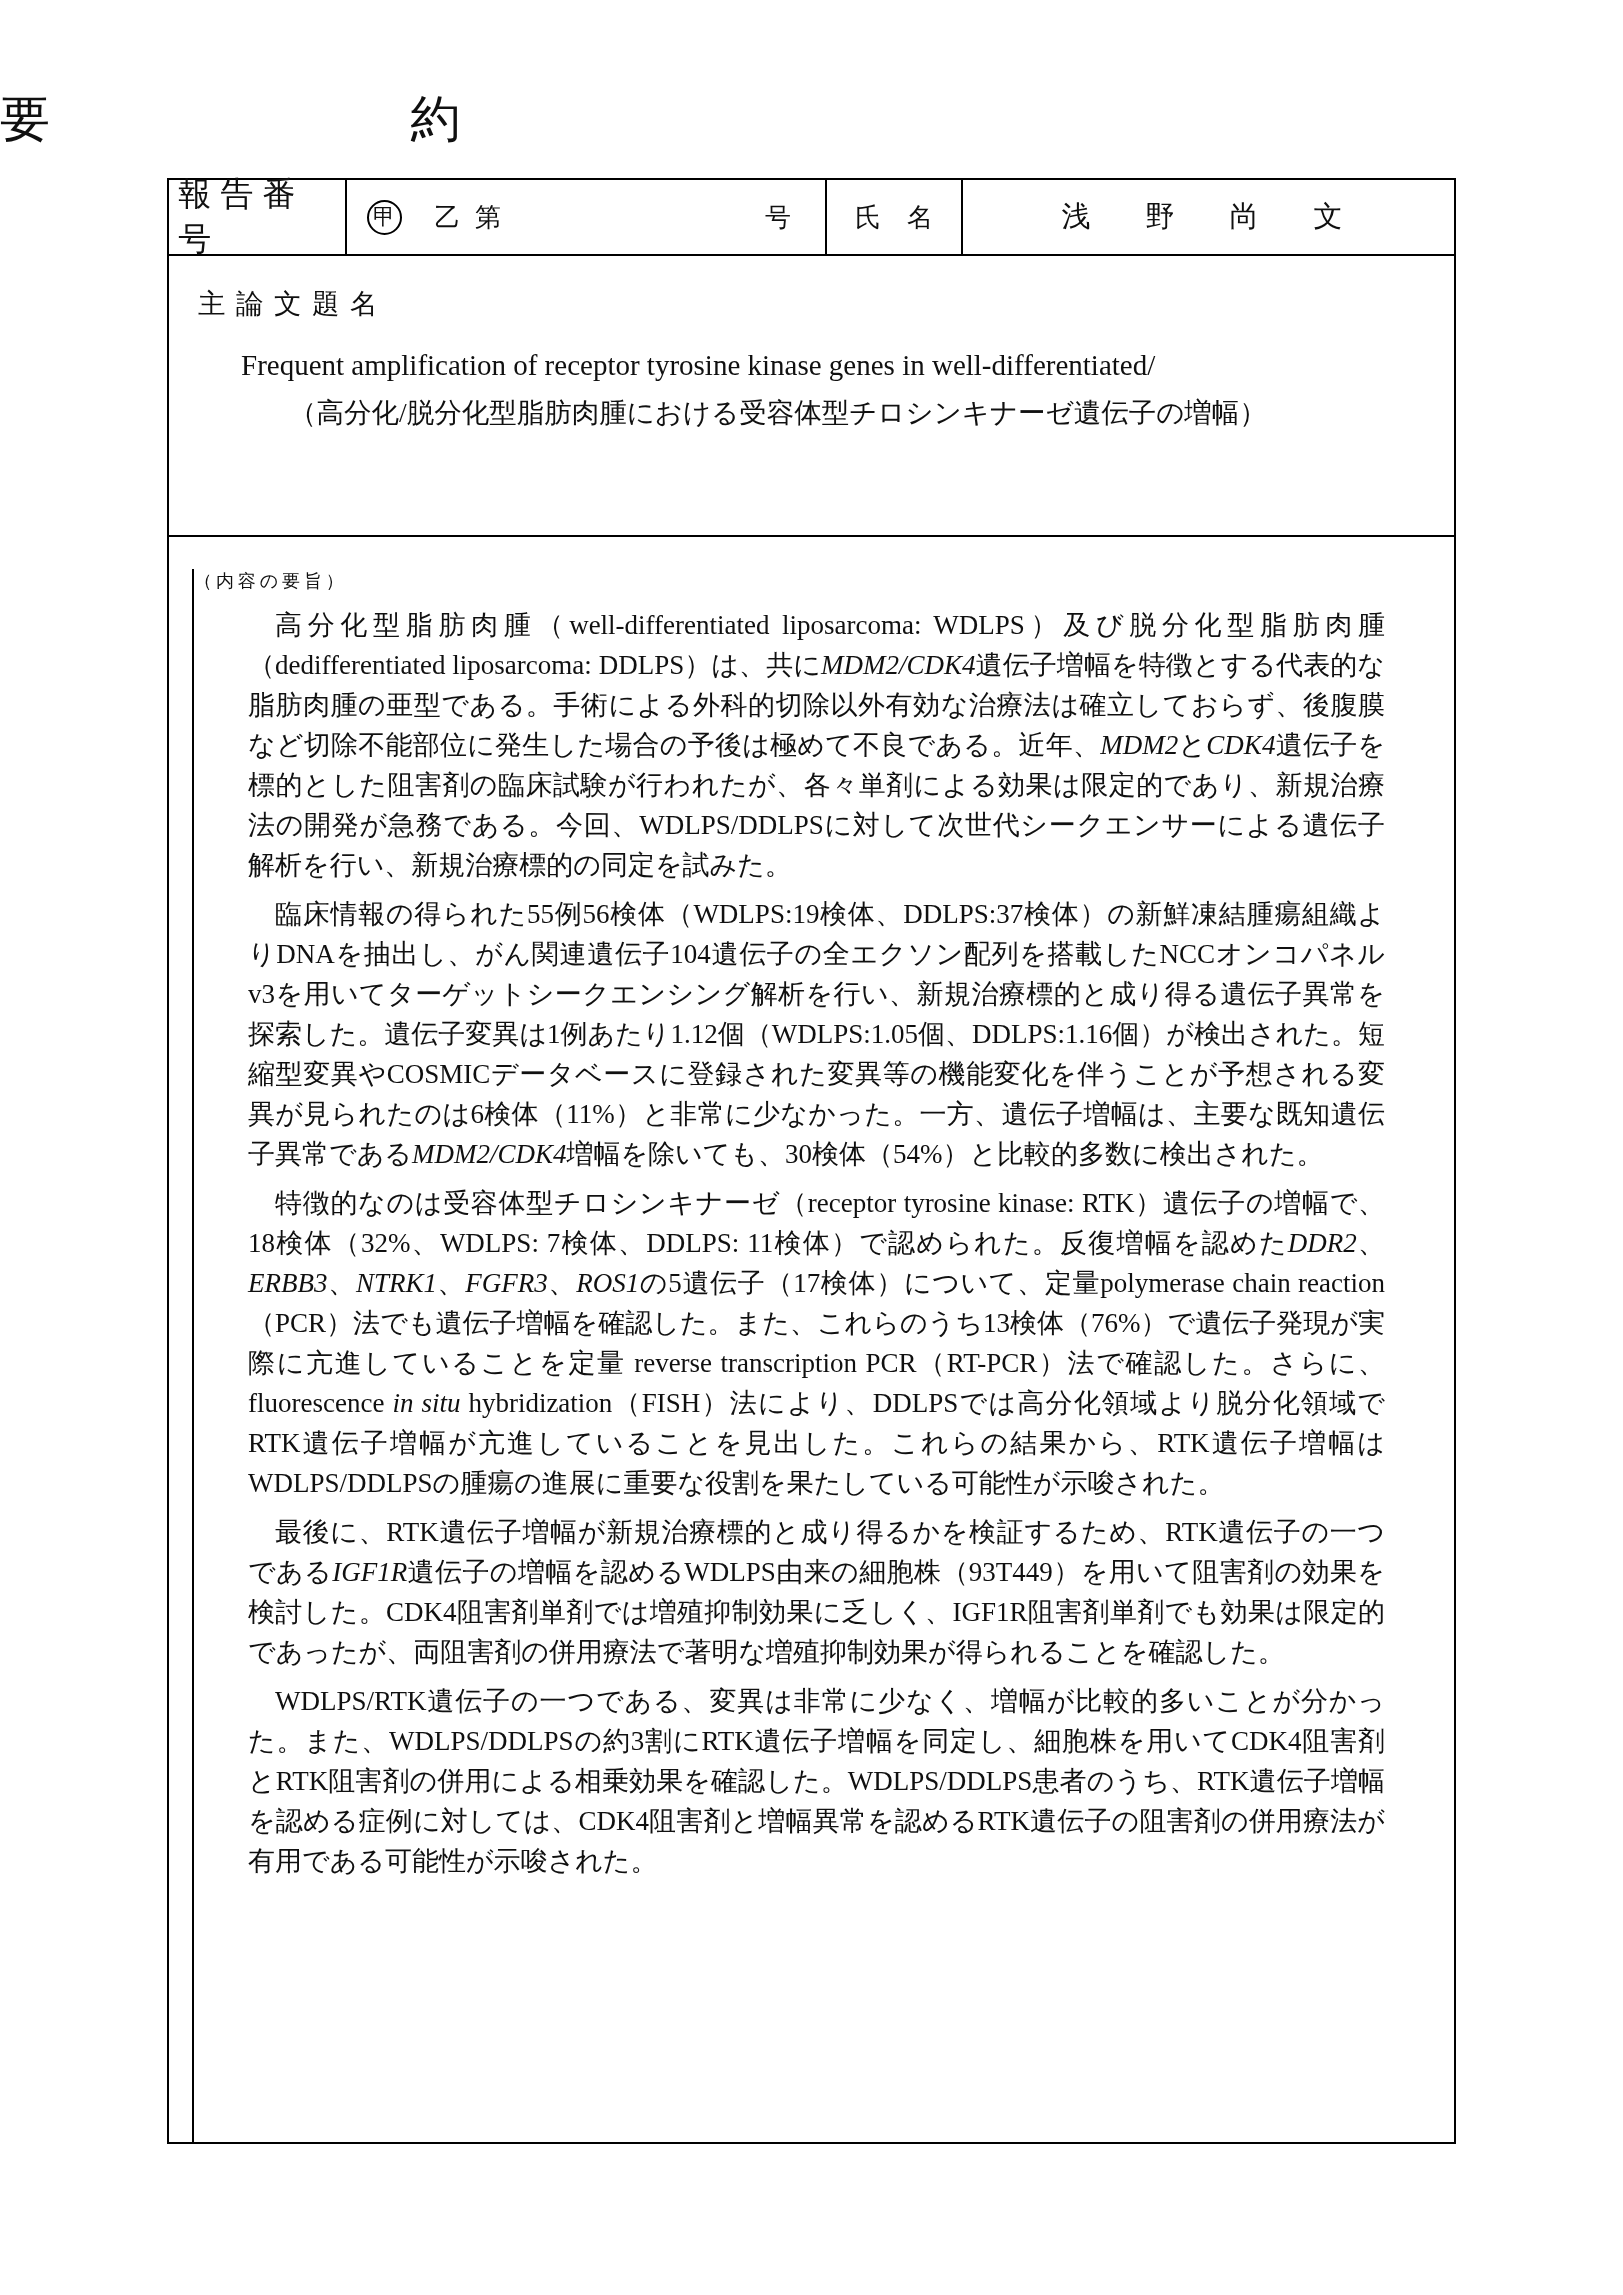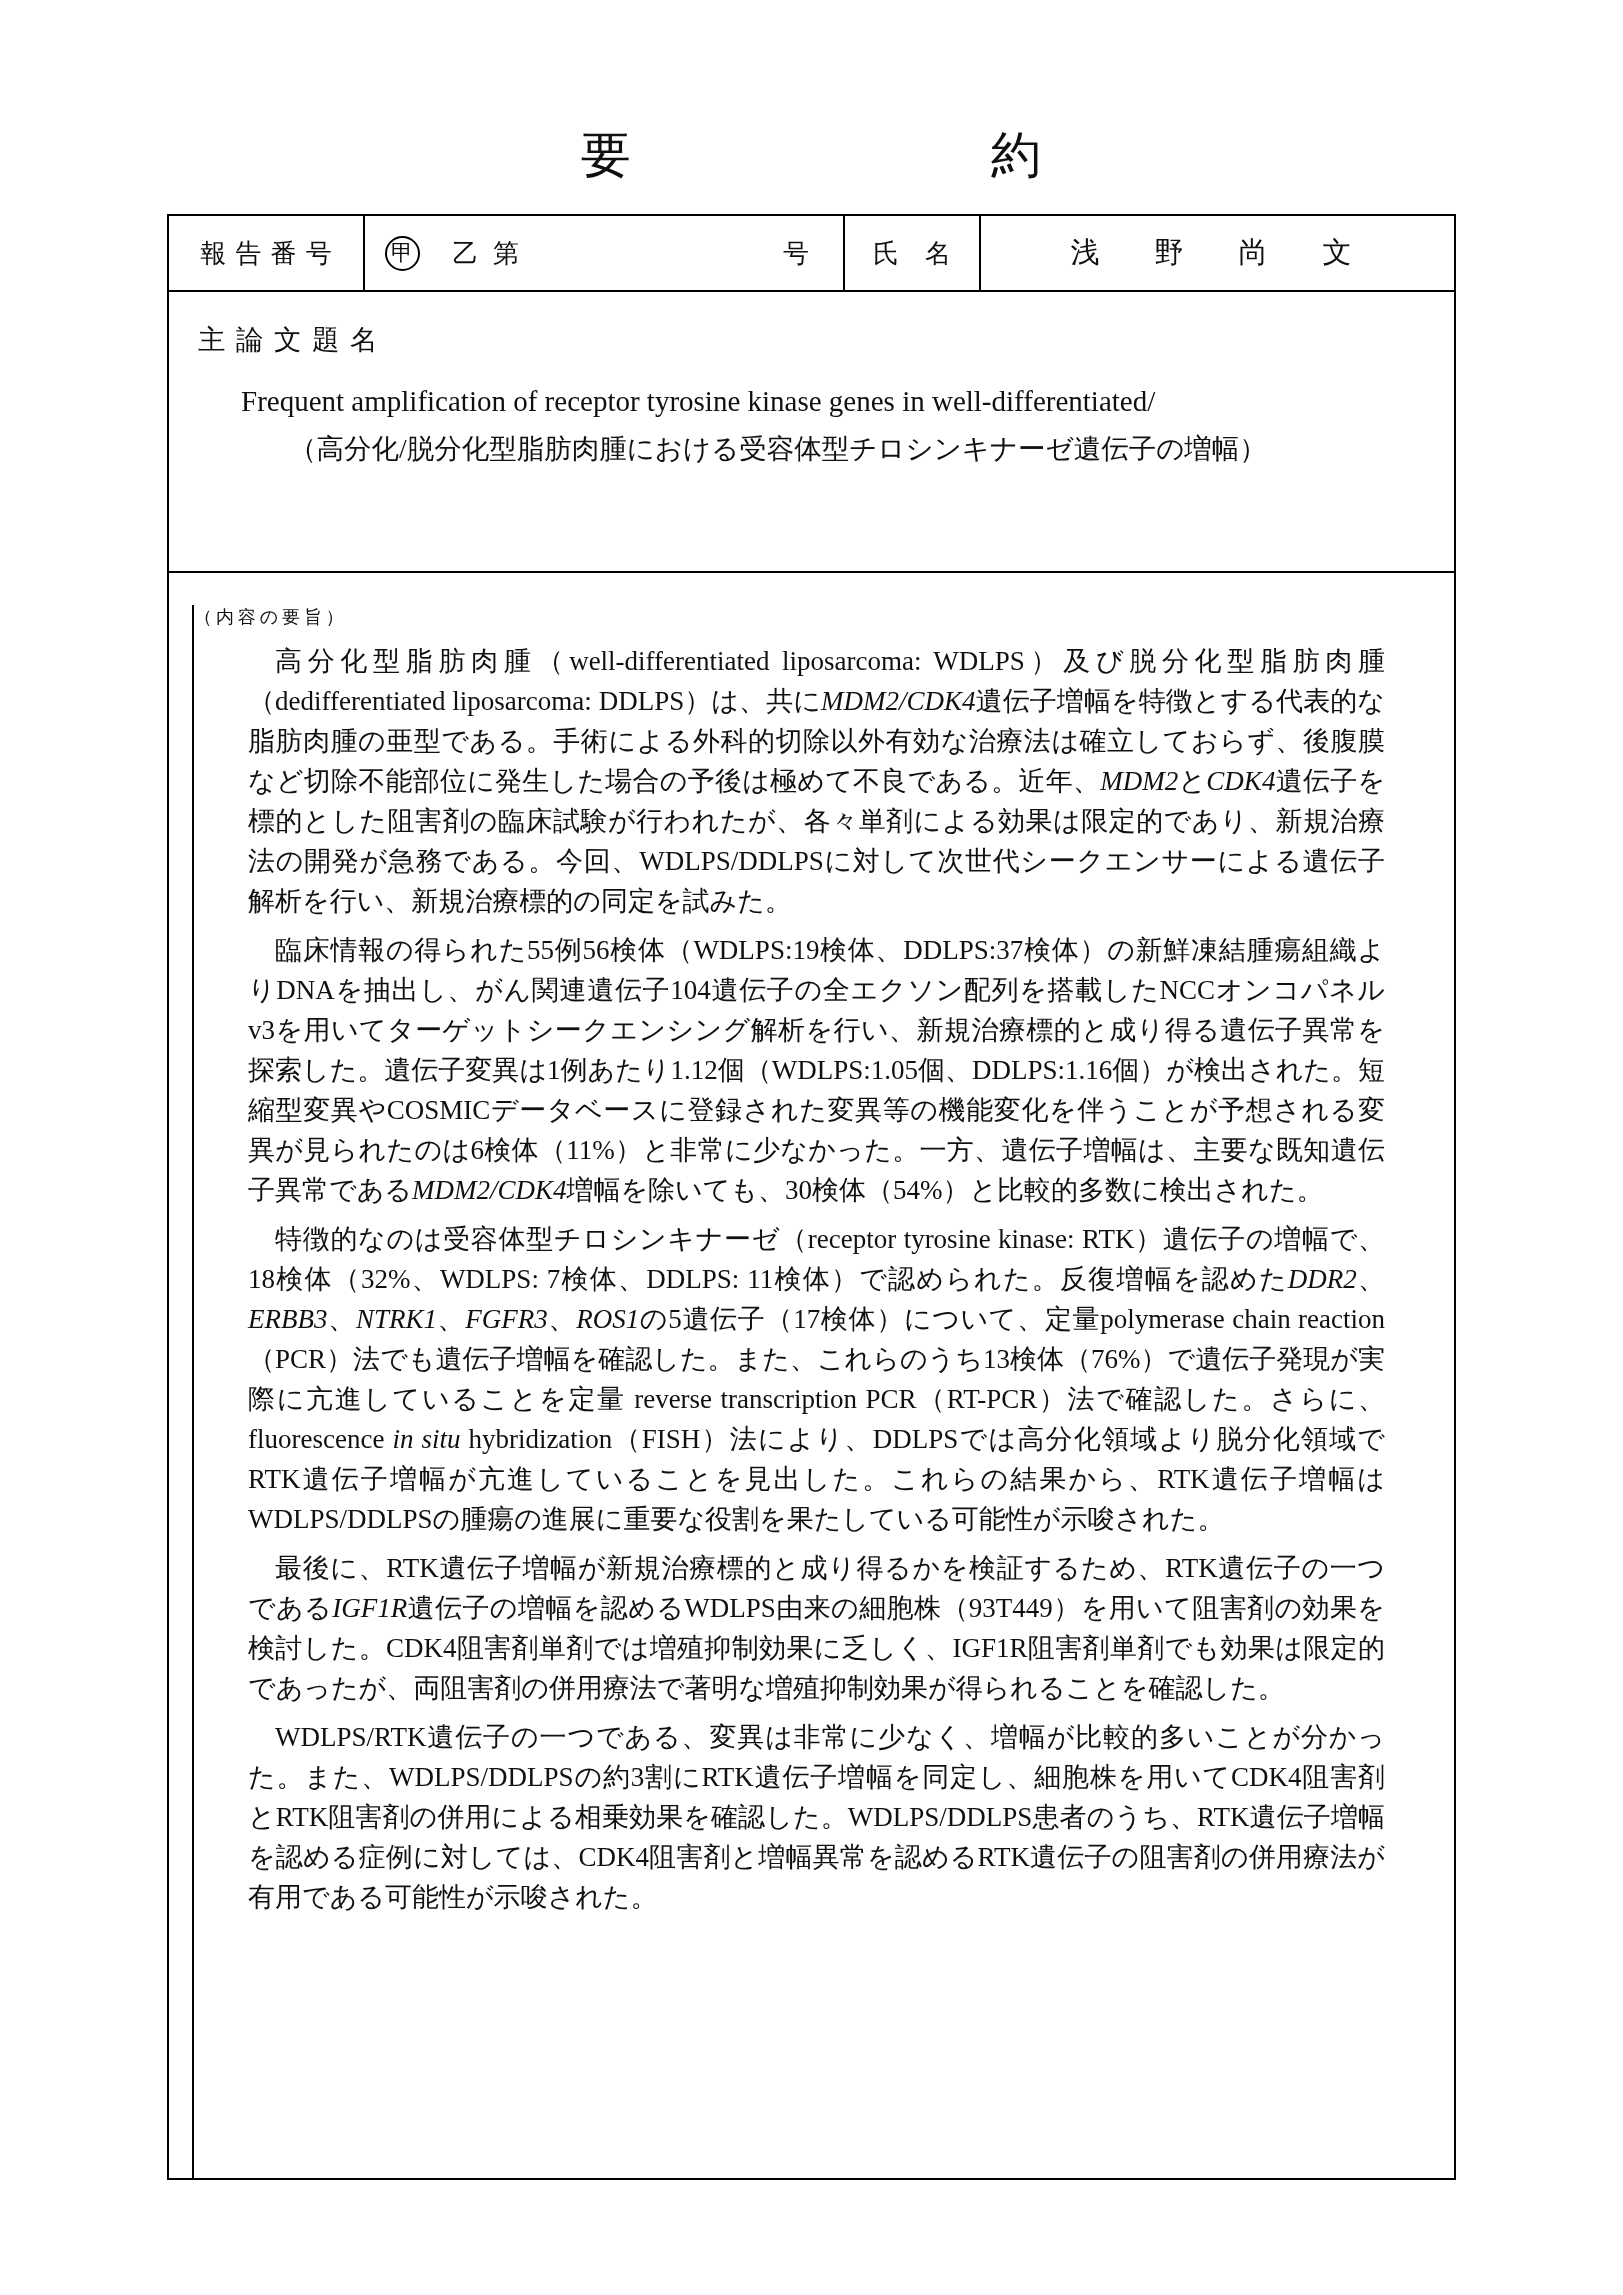--- a/index.html
+++ b/index.html
@@ -7,42 +7,41 @@
   body {
     width:1623px; height:2295px;
     font-family:"Liberation Serif","DejaVu Serif",serif;
     color:#101010;
     overflow:hidden;
   }
   .page { position:relative; width:1623px; height:2295px; }
 
   .page-title {
     padding-top:91px;
-    text-align:center;
+    text-align:left;
     font-size:50px;
     font-weight:normal;
     line-height:56px;
     letter-spacing:1.3px;
     white-space:pre;
-    margin-top:36px;
   }
 
   .doc-table {
     width:1289px;
     margin:31px auto 0 auto;
     border:2.6px solid #000;
     background:#fff;
   }
 
   
   .row1 { display:flex; height:76px; border-bottom:2px solid #000; }
   .cell { display:flex; align-items:center; }
   .label-cell {
-    width:196px; border-right:2px solid #000;
-    justify-content:center; font-size:26px; letter-spacing:9.2px; padding-left:9.2px;
+    width:178px; border-right:2px solid #000;
+    justify-content:center; font-size:33px; letter-spacing:9.2px; padding-left:9.2px;
   }
   .number-cell {
     width:480px; border-right:2px solid #000;
     font-size:26px; padding:0 34px 0 19.6px;
   }
   .circled {
     display:inline-flex; align-items:center; justify-content:center;
     width:35px; height:35px; border:2px solid #000; border-radius:50%;
     font-size:22px; flex:0 0 auto;
   }

